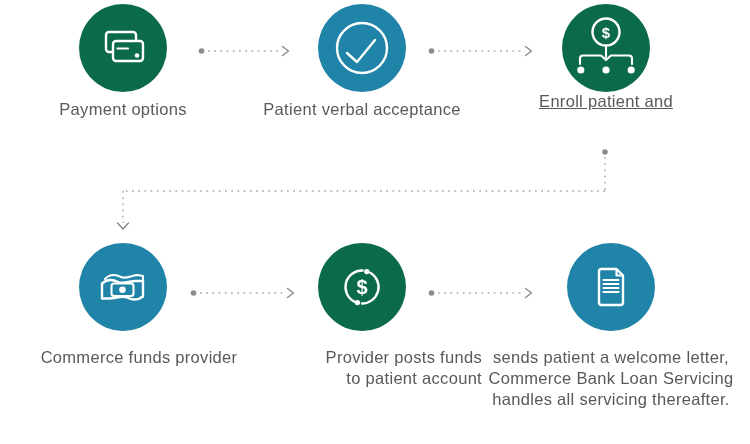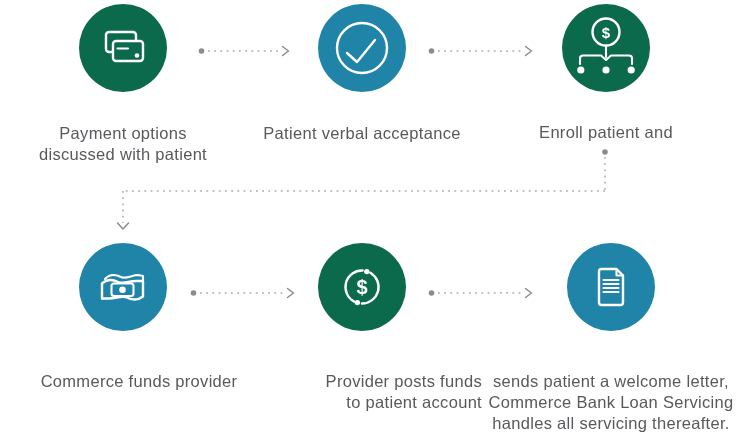--- a/index.html
+++ b/index.html
@@ -8,26 +8,26 @@
     font-family:"Liberation Sans",sans-serif;
   }
   .circle{
     position:absolute;width:88px;height:88px;border-radius:50%;
     display:flex;align-items:center;justify-content:center;
   }
   .circle.green{background:var(--green);}
   .circle.blue{background:var(--blue);}
   .label{
     position:absolute;color:var(--text);font-size:16.5px;line-height:20.5px;
-    letter-spacing:.3px;text-align:center;font-weight:300;margin-top:24px;
+    letter-spacing:.3px;text-align:center;font-weight:300;
   }
   .row2{line-height:21px;}
   .l1{left:3px;top:99px;width:240px;}
   .l2{left:222px;top:99px;width:280px;}
-  .l3{left:486px;top:98px;width:240px;}
+  .l3{left:486px;top:91px;width:240px;text-decoration:underline;}
   .l4{left:19px;top:347px;width:240px;}
   .l5{left:242px;top:347px;width:240px;text-align:right;}
   .l6{left:478px;top:347px;width:266px;}
   .c1{left:79px;top:4px;}
   .c2{left:318px;top:4px;}
   .c3{left:562px;top:4px;}
   .c4{left:79px;top:243px;}
   .c5{left:318px;top:243px;}
   .c6{left:567px;top:243px;}
   .arrow,.elbow{position:absolute;}
@@ -105,21 +105,20 @@
       <polyline class="iw-thin" points="34.5,11.5 34.5,17.5 41,17.5"></polyline>
       <line class="iw-thin" x1="21.5" y1="22" x2="36.5" y2="22"></line>
       <line class="iw-thin" x1="21.5" y1="26" x2="36.5" y2="26"></line>
       <line class="iw-thin" x1="21.5" y1="30" x2="36.5" y2="30"></line>
       <line class="iw-thin" x1="21.5" y1="34" x2="36.5" y2="34"></line>
     </svg>
   </div>
 
   <div class="label l1">
     <div>Payment options</div>
-    <div>discussed with patient</div>
   </div>
   <div class="label l2">
     <div>Patient verbal acceptance</div>
   </div>
   <div class="label l3">
     <div>Enroll patient and</div>
   </div>
   <div class="label row2 l4">
     <div>Commerce funds provider</div>
   </div>

